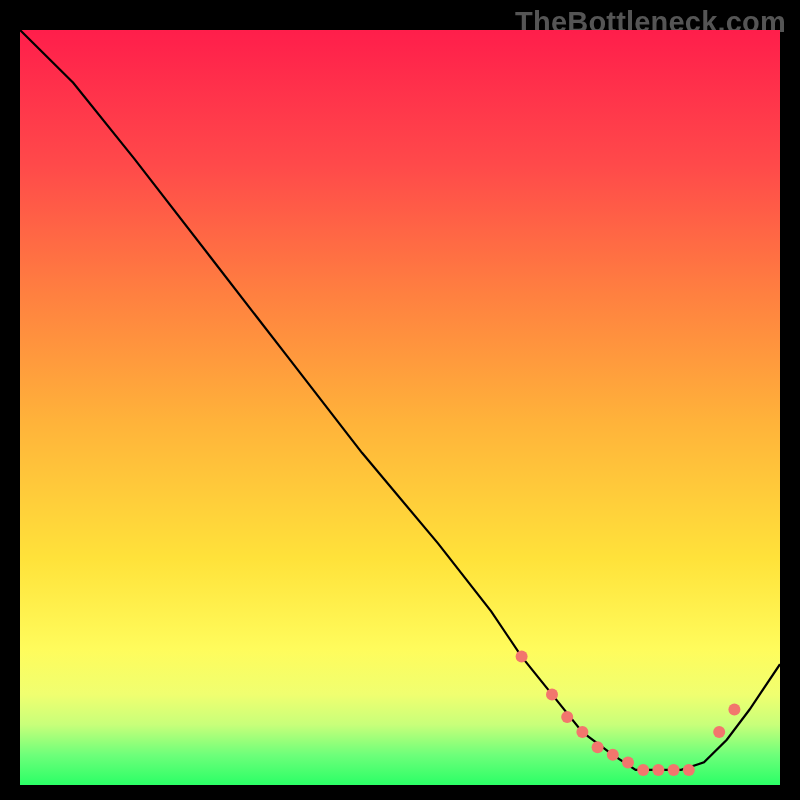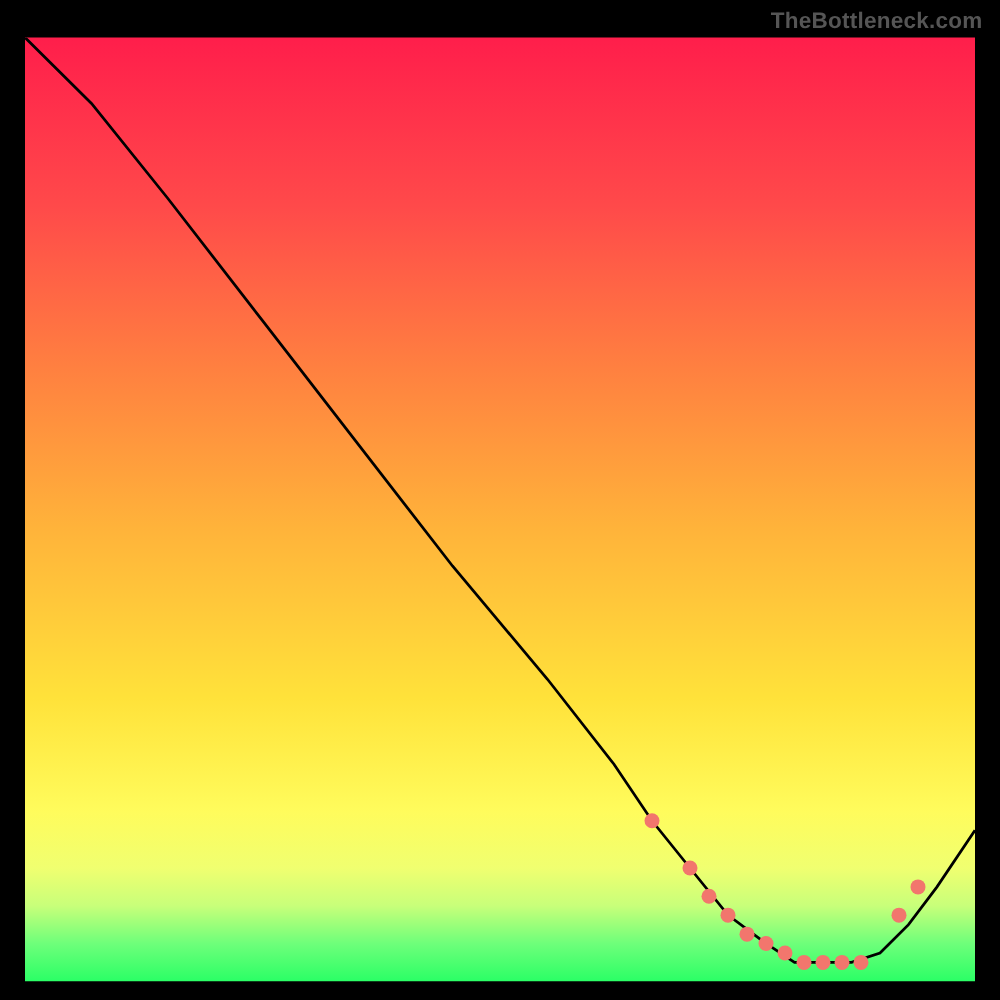--- a/index.html
+++ b/index.html
@@ -15,21 +15,21 @@
     position: relative;
     width: 800px;
     height: 800px;
     background: #000;
   }
   .watermark {
     position: absolute;
     top: 6px;
     right: 14px;
     color: #555;
-    font-size: 18px;
+    font-size: 29px;
     font-weight: 600;
     letter-spacing: 0.2px;
     user-select: none;
   }
   .plot-area {
     position: absolute;
     left: 20px;
     top: 30px;
     width: 760px;
     height: 755px;

